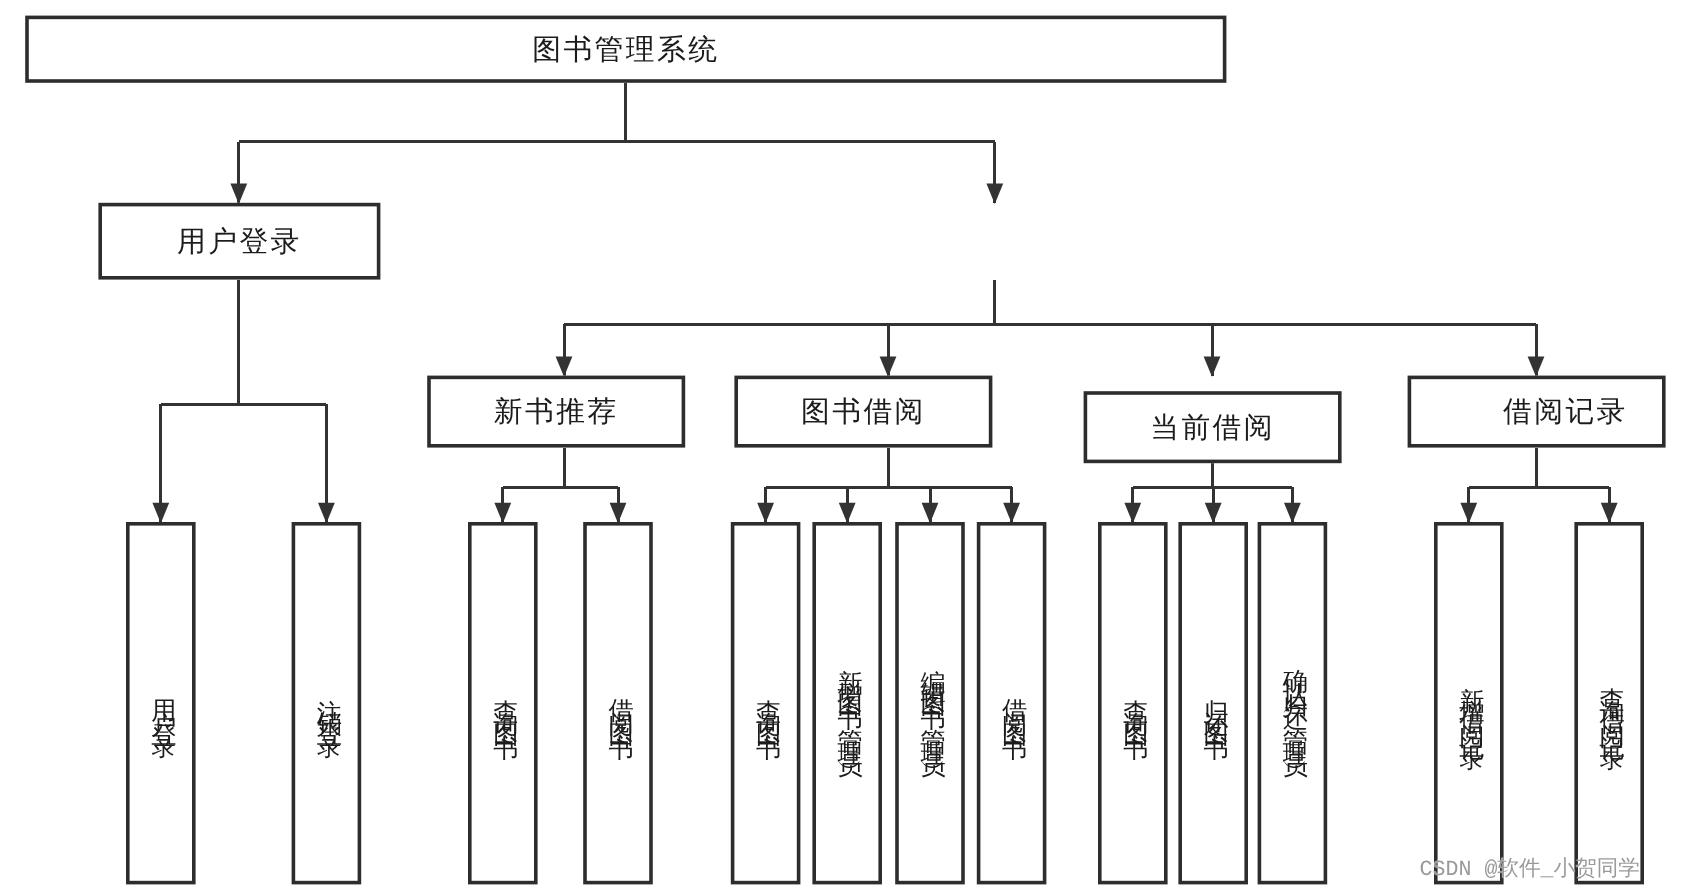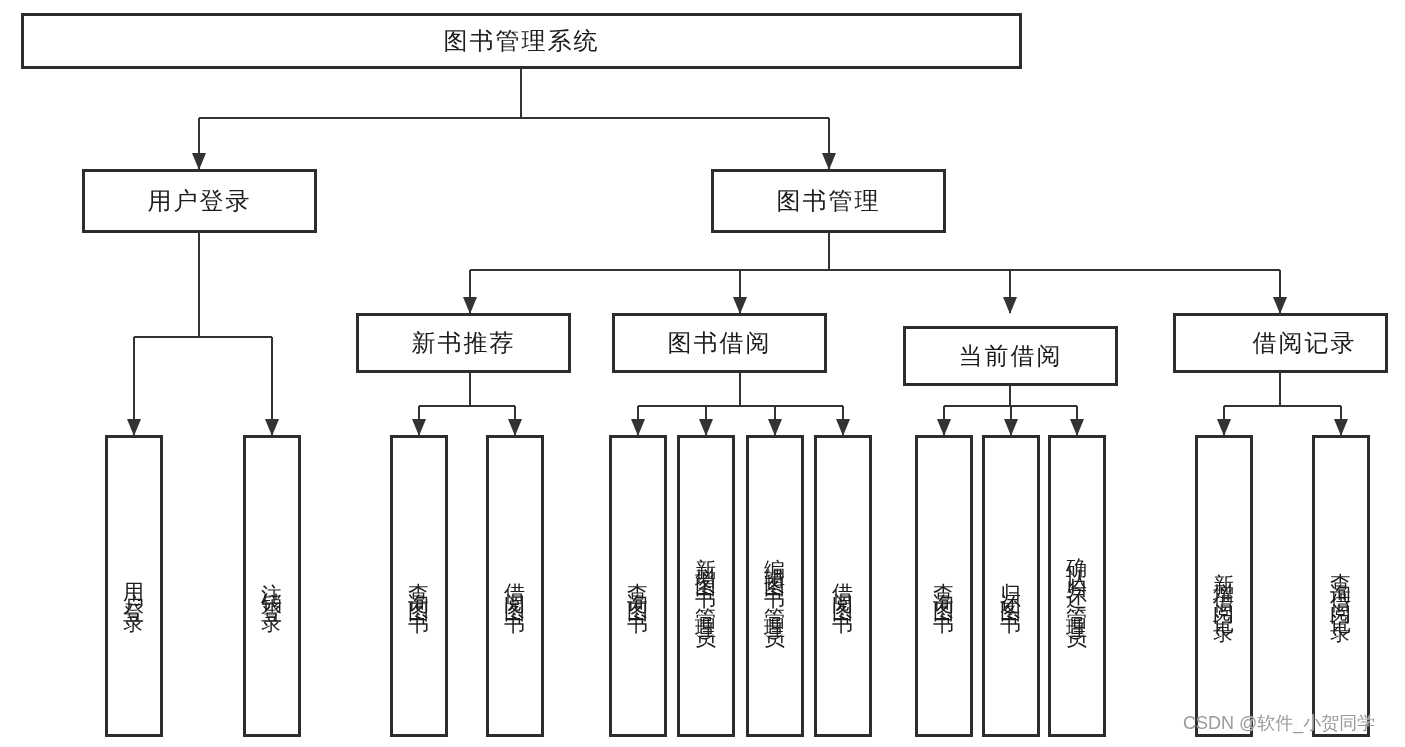--- a/index.html
+++ b/index.html
@@ -5,21 +5,21 @@
   html, body {
     margin: 0;
     padding: 0;
     background: #ffffff;
   }
   .canvas {
     position: relative;
     width: 1405px;
     height: 747px;
     background: #ffffff;
-    font-family: Liberation Sans, sans-serif;
+    font-family: Liberation Mono, monospace;
     overflow: hidden;
   }
   .connectors {
     position: absolute;
     left: 0;
     top: 0;
     width: 1405px;
     height: 747px;
     z-index: 1;
   }
@@ -129,23 +129,20 @@
     </g>
   </svg>
 
   <div class="node" style="left:21px; top:13px; width:1001px; height:56px;">
     <span class="h-label">图书管理系统</span>
   </div>
 
   <div class="node" style="left:82px; top:169px; width:235px; height:64px;">
     <span class="h-label">用户登录</span>
   </div>
-  <div class="node" style="left:711px; top:169px; width:235px; height:64px;">
-    <span class="h-label">图书管理</span>
-  </div>
 
   <div class="node" style="left:356px; top:313px; width:215px; height:60px;">
     <span class="h-label">新书推荐</span>
   </div>
   <div class="node" style="left:612px; top:313px; width:215px; height:60px;">
     <span class="h-label">图书借阅</span>
   </div>
   <div class="node" style="left:903px; top:326px; width:215px; height:60px;">
     <span class="h-label">当前借阅</span>
   </div>

